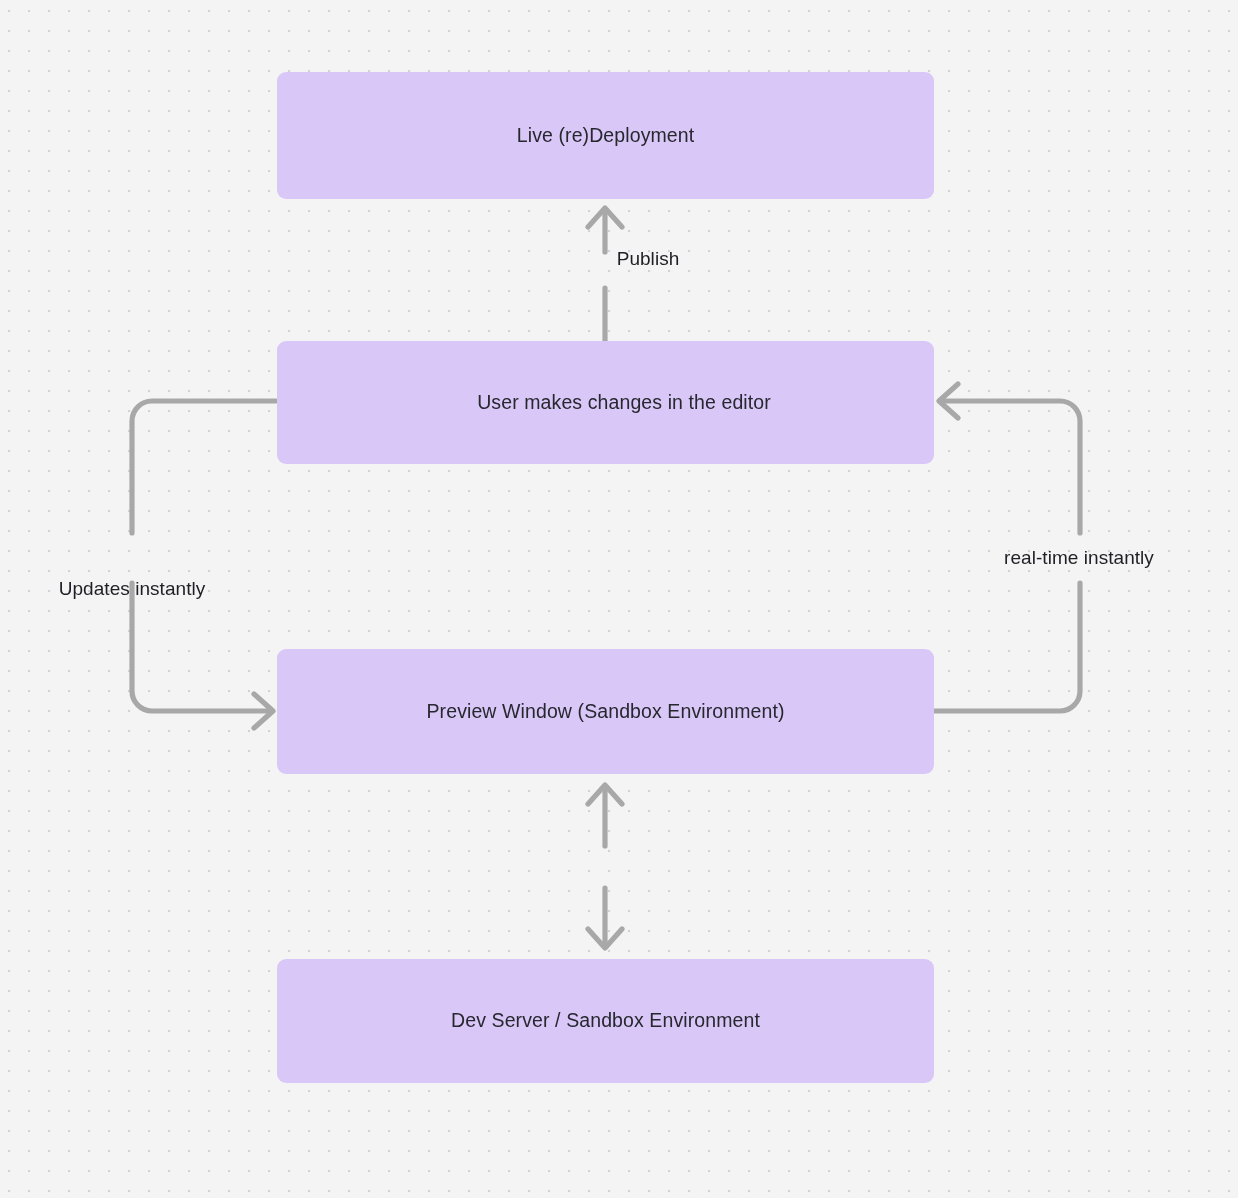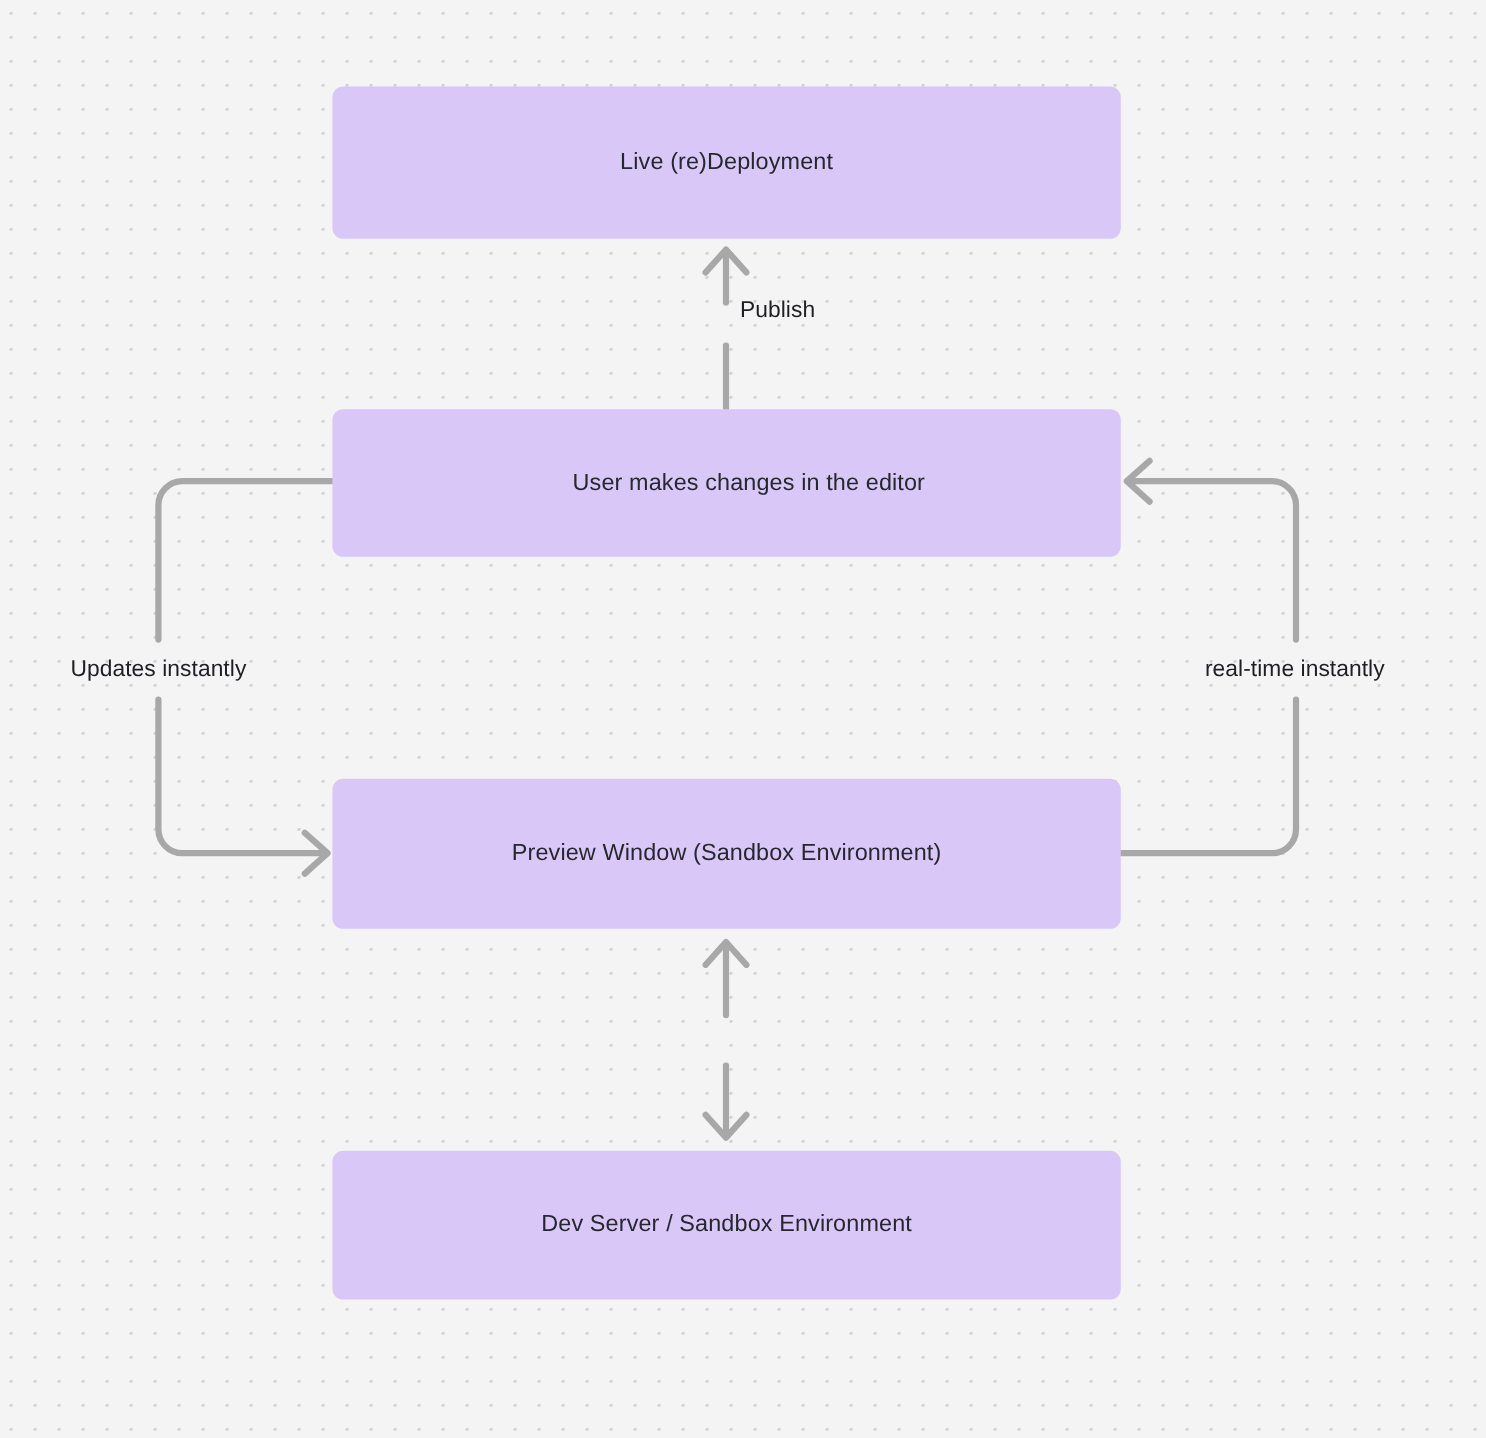--- a/index.html
+++ b/index.html
@@ -101,18 +101,18 @@
   <div class="node" style="left:277px; top:959px; width:657px; height:124px;">
     <span class="node-label">Dev Server / Sandbox Environment</span>
   </div>
 
   <div class="node" style="left:277px; top:649px; width:657px; height:125px;">
     <span class="node-label">Preview Window (Sandbox Environment)</span>
   </div>
 
   <span class="edge-label" style="left:605px; top:259px;margin-left:43px;">Publish</span>
 
-  <span class="edge-label" style="left:132px; top:558px;">Updates instantly</span>
+  <span class="edge-label" style="left:132px; top:589px;">Updates instantly</span>
 
   <span class="edge-label" style="left:1079px; top:558px;">real-time instantly</span>
 
 
 </div>
 
 </body></html>

